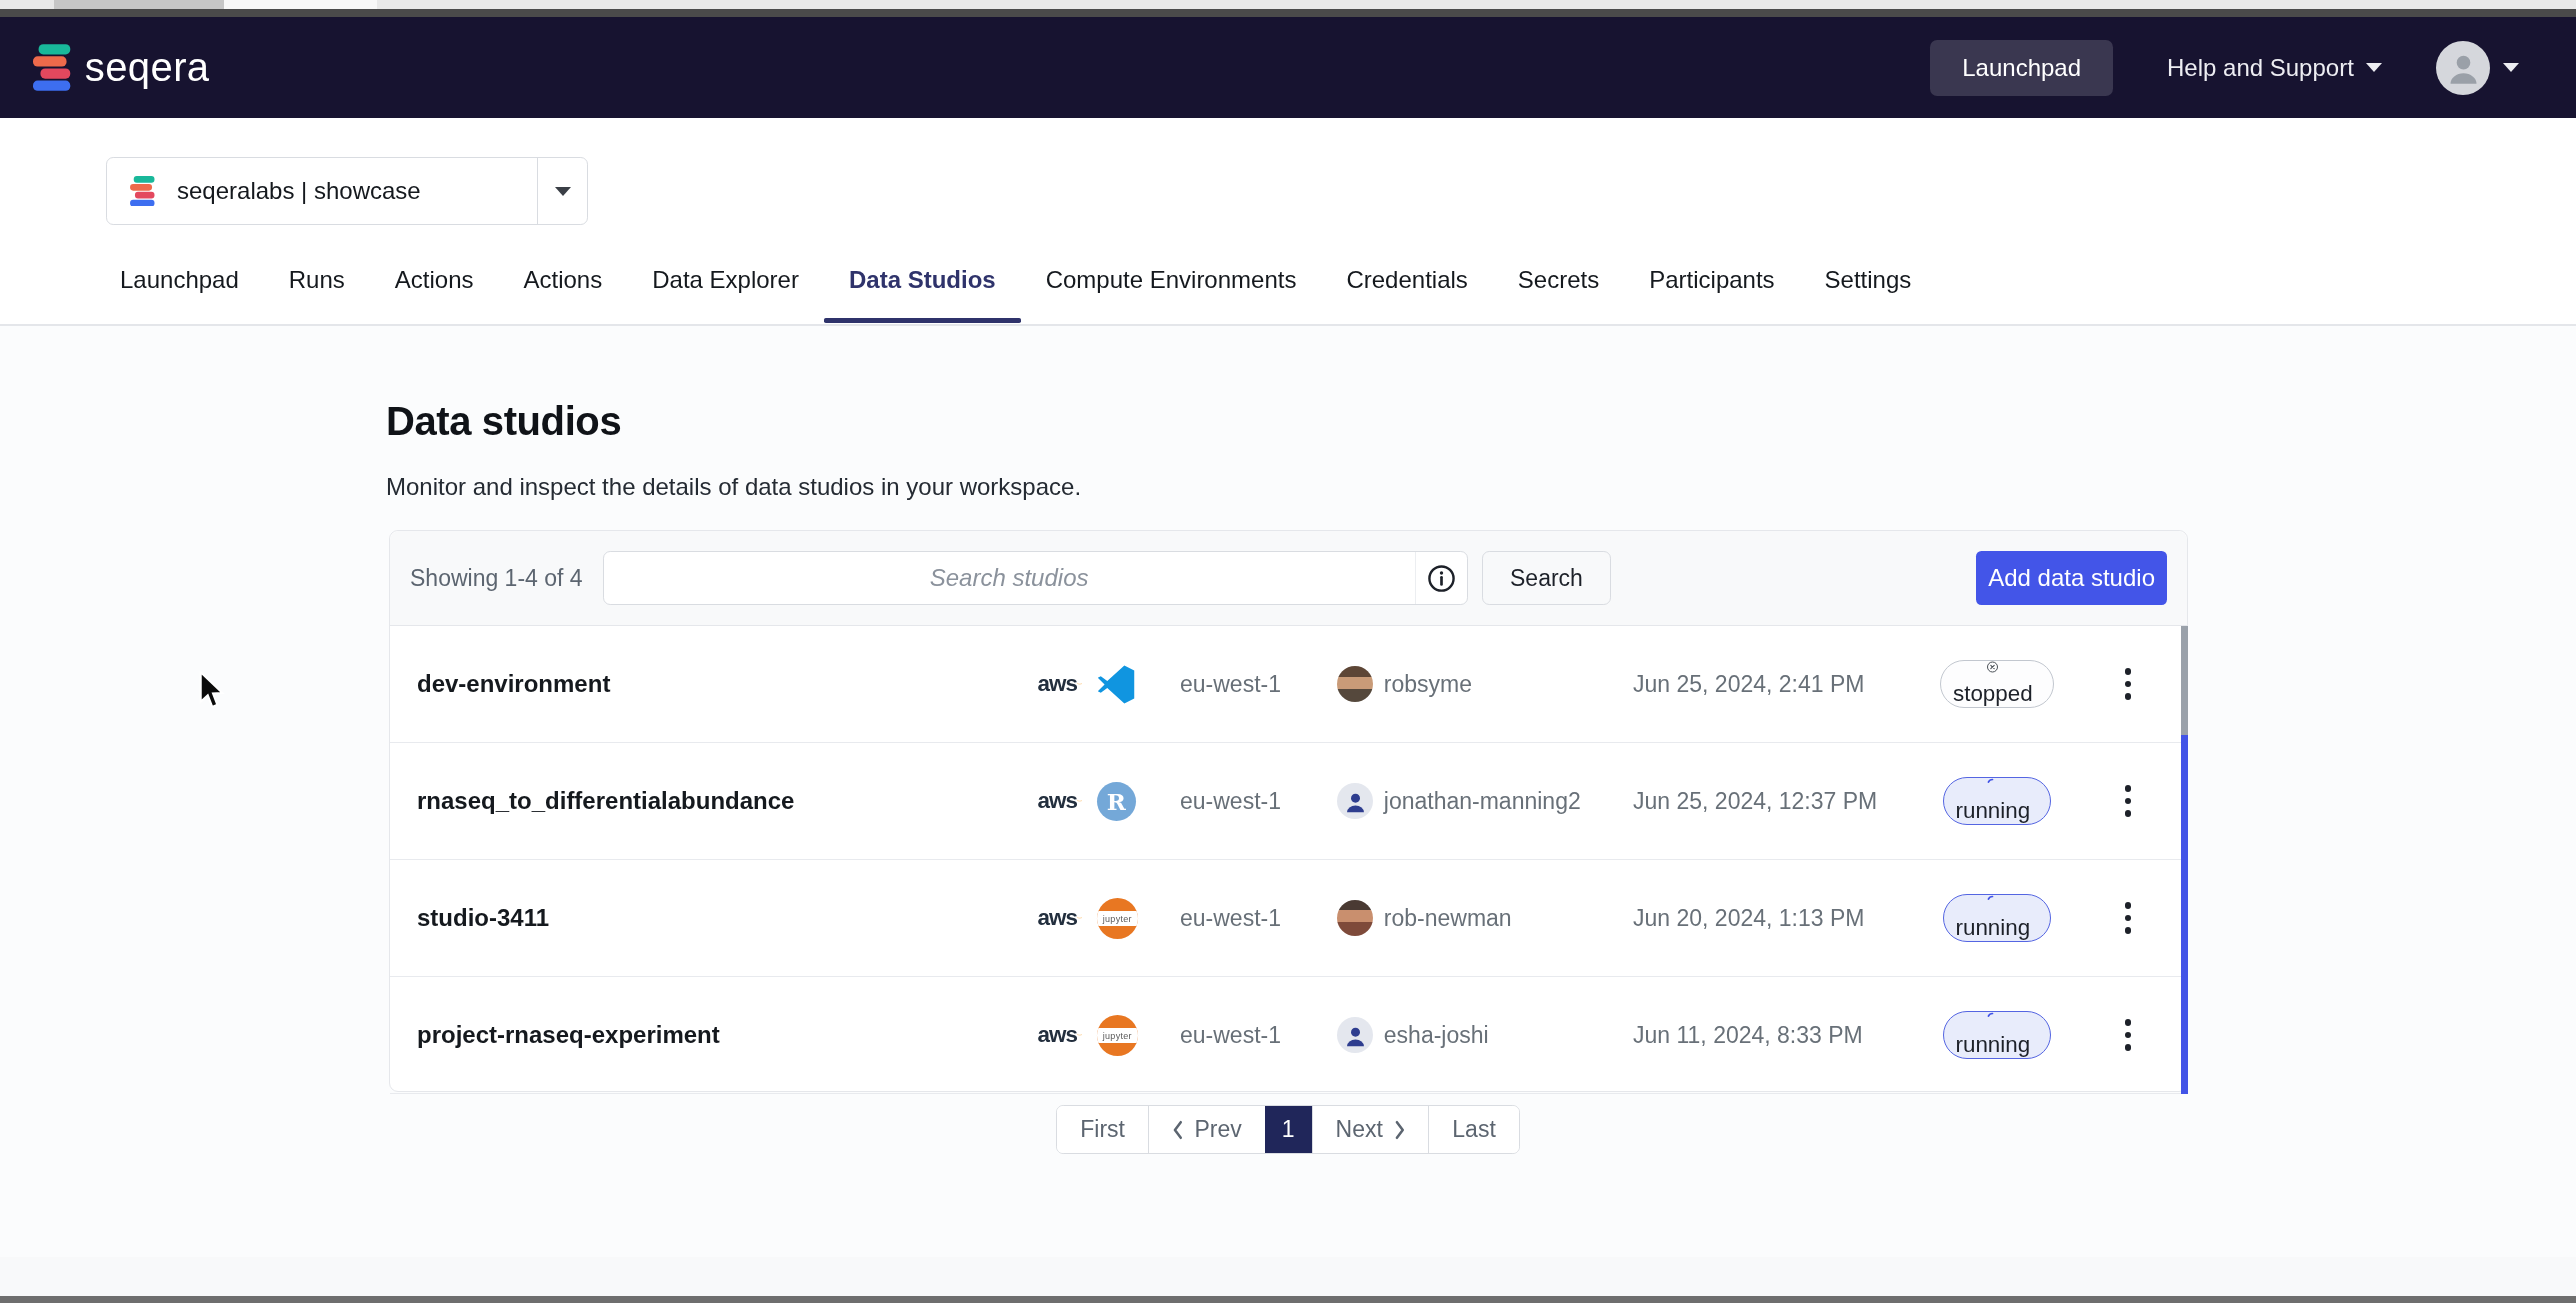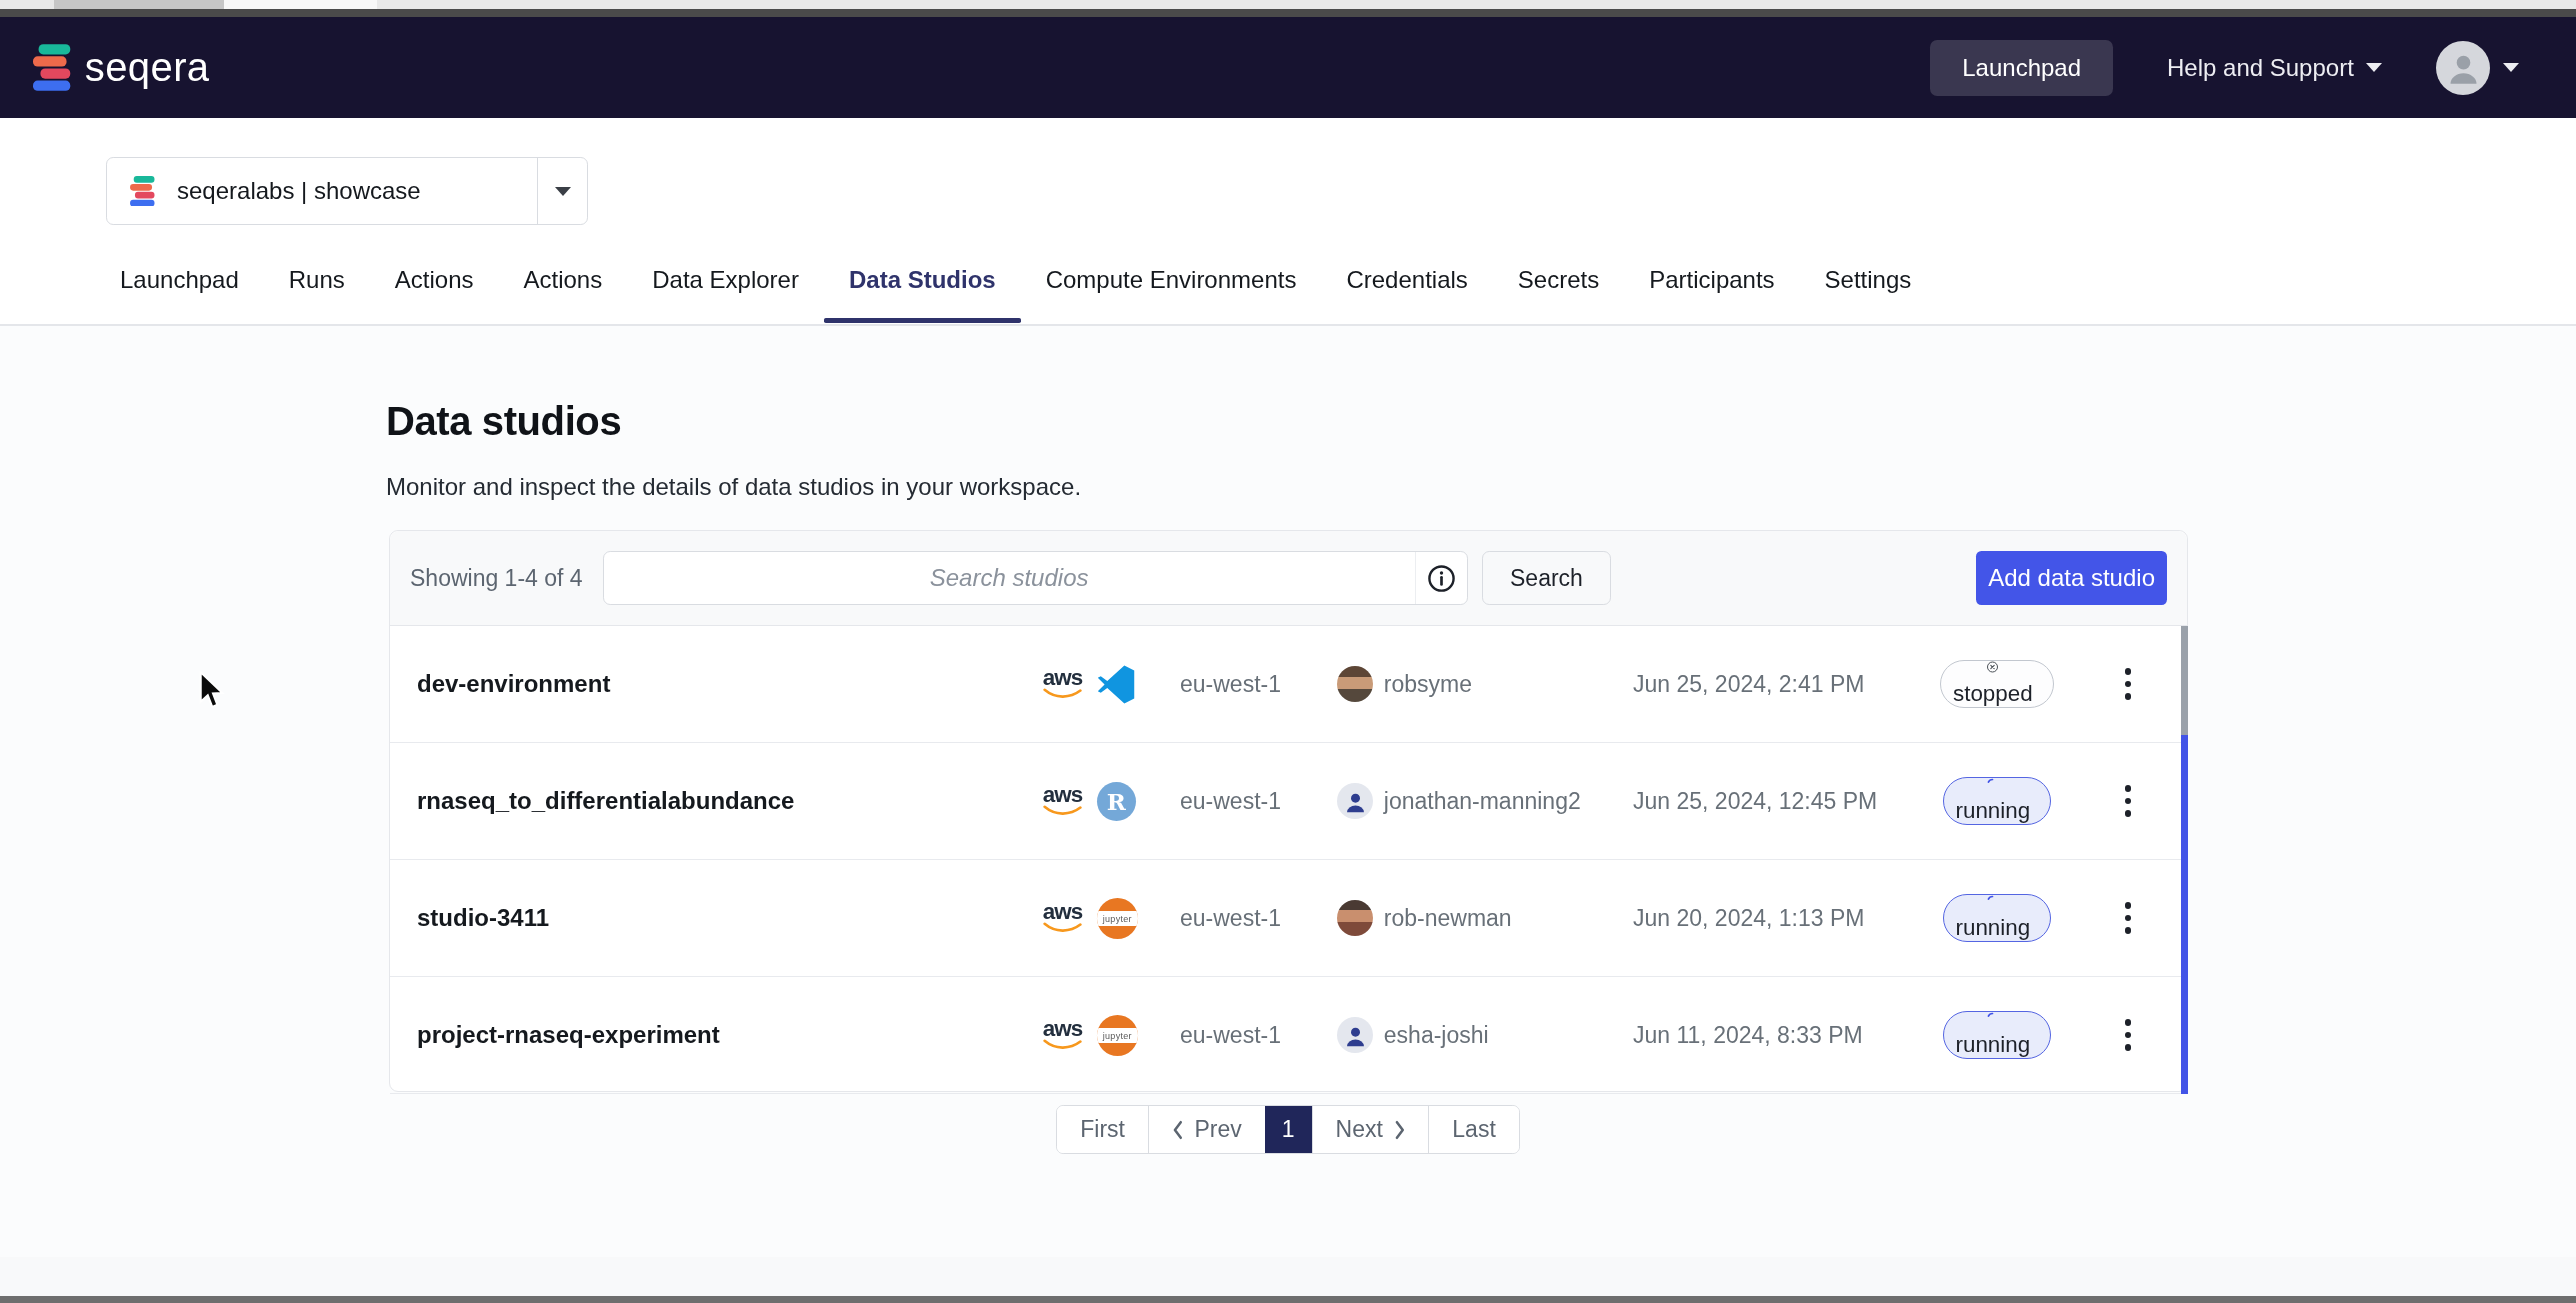--- a/index.html
+++ b/index.html
@@ -70,21 +70,21 @@
   .row:last-child { border-bottom:none; }
   .col-name  { width:615px; font-size:24px; font-weight:700; color:#15191e; cursor:pointer; }
   .col-icons { width:148px; display:flex; align-items:center; gap:14.4px; padding-left:5.4px; }
   .col-region{ width:157px; font-size:23px; color:#687078; }
   .col-user  { width:296px; display:flex; align-items:center; gap:10.8px; font-size:23px; color:#687078; }
   .col-date  { width:292px; font-size:23px; color:#687078; }
   .col-badge { width:144px; display:flex; justify-content:center; }
   .col-kebab { flex:1; display:flex; justify-content:center; }
 
   
-  .aws { display:flex; flex-direction:column; align-items:flex-end; width:45px; }
+  .aws { display:flex; flex-direction:row; align-items:center; width:45px; }
   .aws .t { font-weight:700; font-size:22.4px; color:#232f3e; line-height:0.9; letter-spacing:-0.9px; }
   .vscode { width:38px; height:39px; }
   .ricon { width:39px; height:39px; border-radius:50%; background:#74a8d8; color:#fff; display:flex;
            align-items:center; justify-content:center; font-size:23px; font-weight:700; font-family:"DejaVu Serif", serif; }
   .jupyter { position:relative; width:41px; height:41px; border-radius:50%; background:#e87722; overflow:hidden; }
   .jupyter .band { position:absolute; left:-1.8px; right:-1.8px; top:13.5px; height:15.3px; background:#fff;
                    display:flex; align-items:center; justify-content:center; font-size:9px; color:#5a5a5a; letter-spacing:0.3px; }
 
   
   .avatar-photo { width:36px; height:36px; border-radius:50%; flex:none; }
@@ -264,21 +264,21 @@
       <div class="col-region">eu-west-1</div>
       <div class="col-user">
         <span class="avatar-generic">
           <svg width="27" height="27" viewBox="0 0 24 24">
             <circle cx="12" cy="9" r="4" fill="#2e3d8f"></circle>
             <path d="M4.5 21.5 a7.5 6 0 0 1 15 0 Z" fill="#2e3d8f"></path>
           </svg>
         </span>
         <span>jonathan-manning2</span>
       </div>
-      <div class="col-date">Jun 25, 2024, 12:45 PM</div>
+      <div class="col-date">Jun 25, 2024, 12:37 PM</div>
       <div class="col-badge">
         <span class="badge running">
           <svg width="23" height="23" viewBox="0 0 24 24">
             <path d="M12 3 A 9 9 0 0 0 3.8 8.2" fill="none" stroke="#4254e7" stroke-width="3.4" stroke-linecap="round"></path>
           </svg>
           <span>running</span>
         </span>
       </div>
       <div class="col-kebab">
         <button class="kebab">

